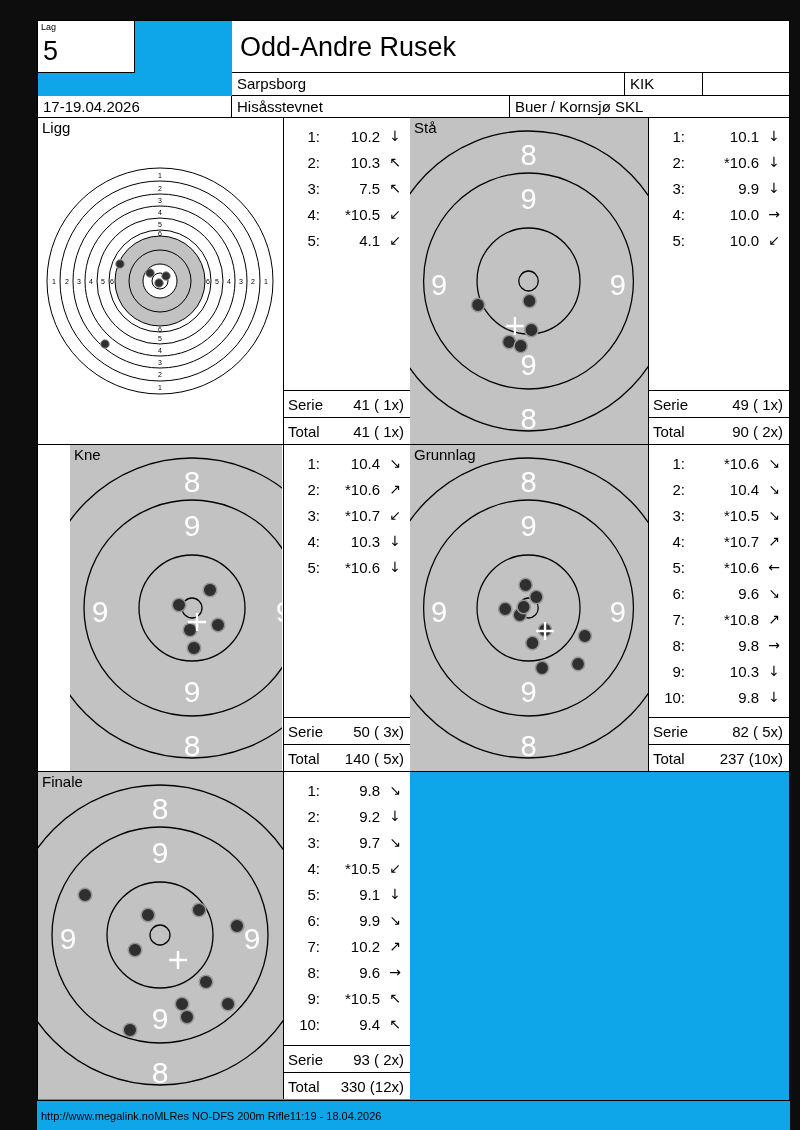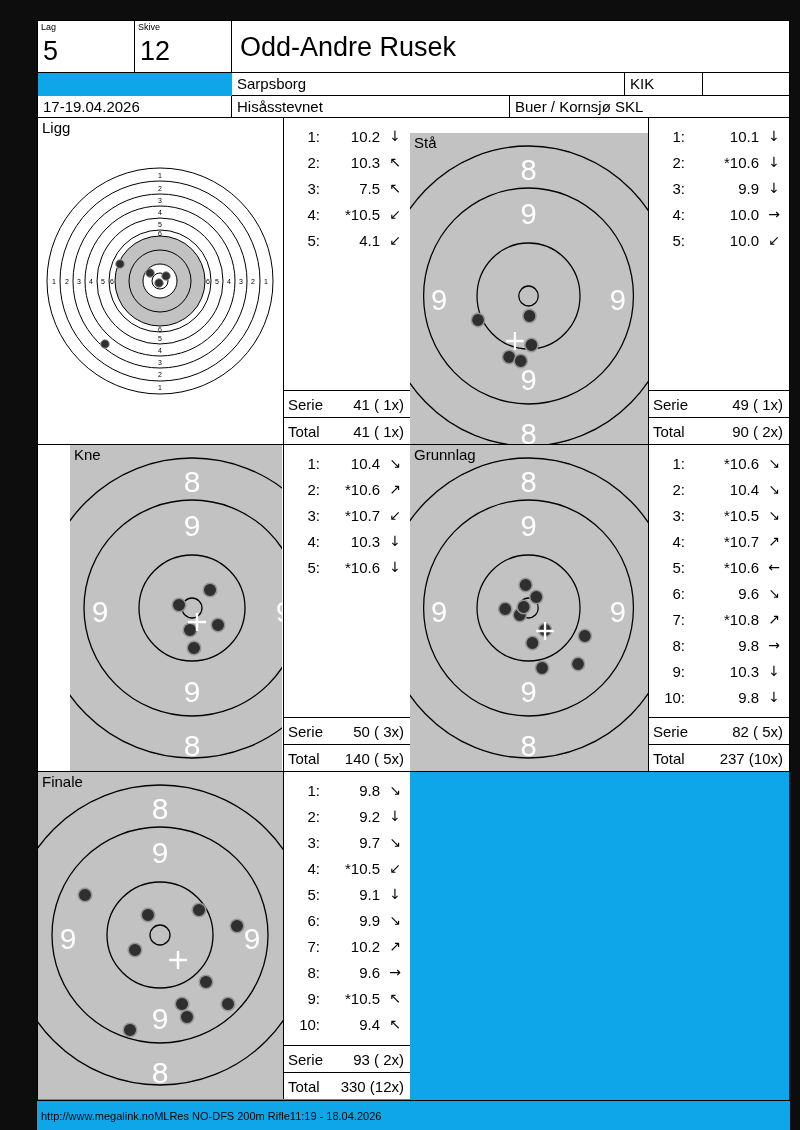--- a/index.html
+++ b/index.html
@@ -35,24 +35,20 @@
 </style>
 </head>
 <body>
 
 <div class="page">
   <div class="doc">
 
     <div class="hcell" style="left:0;top:0;width:97px;height:52px">
       <span class="mini">Lag</span>
       <span class="bigv">5</span>
-    </div>
-    <div class="hcell" style="left:97px;top:0;width:97px;height:52px">
-      <span class="mini">Skive</span>
-      <span class="bigv">12</span>
     </div>
     <div class="hcell last" style="left:194px;top:0;width:557px;height:52px">
       <span class="namev">Odd-Andre Rusek</span>
     </div>
 
     <div class="hcell" style="left:194px;top:52px;width:393px;height:23px">
       <span class="midv">Sarpsborg</span>
     </div>
     <div class="hcell" style="left:587px;top:52px;width:78px;height:23px">
       <span class="midv">KIK</span>
@@ -148,21 +144,21 @@
         <span class="slab">Serie</span>
         <span class="sval">41 ( 1x)</span>
       </div>
       <div class="srow total">
         <span class="slab">Total</span>
         <span class="sval">41 ( 1x)</span>
       </div>
     </div>
   </div>
         <div class="panel" style="left: 372px; top: 97px; width: 379px; height: 327px; border-bottom: 1px solid rgb(0, 0, 0);">
-    <div class="target" style="width: 238px; margin-top: 15px;">
+    <div class="target" style="width: 238px;">
       <span class="tlabel">Stå</span>
     <svg viewBox="0 0 245 327" preserveAspectRatio="none" width="238" height="327">
               <rect x="0" y="0" width="245" height="327" fill="#c2c2c2"></rect>
               <circle cx="122" cy="163" r="150" fill="none" stroke="#000" stroke-width="1.3"></circle>
               <circle cx="122" cy="163" r="108" fill="none" stroke="#000" stroke-width="1.3"></circle>
               <circle cx="122" cy="163" r="53" fill="none" stroke="#000" stroke-width="1.3"></circle>
               <circle cx="122" cy="163" r="10" fill="none" stroke="#000" stroke-width="1.3"></circle>
               <text x="122" y="36" fill="#ffffff" font-size="30" text-anchor="middle" dominant-baseline="central">8</text>
               <text x="122" y="80" fill="#ffffff" font-size="30" text-anchor="middle" dominant-baseline="central">9</text>
               <text x="30" y="166" fill="#ffffff" font-size="30" text-anchor="middle" dominant-baseline="central">9</text>

